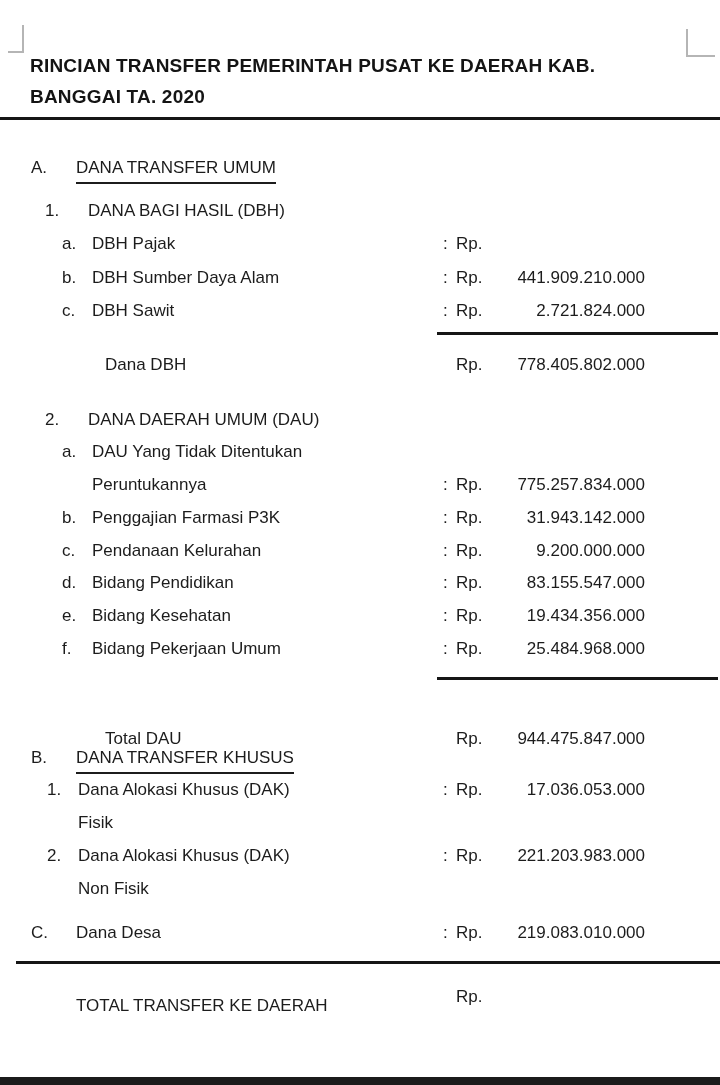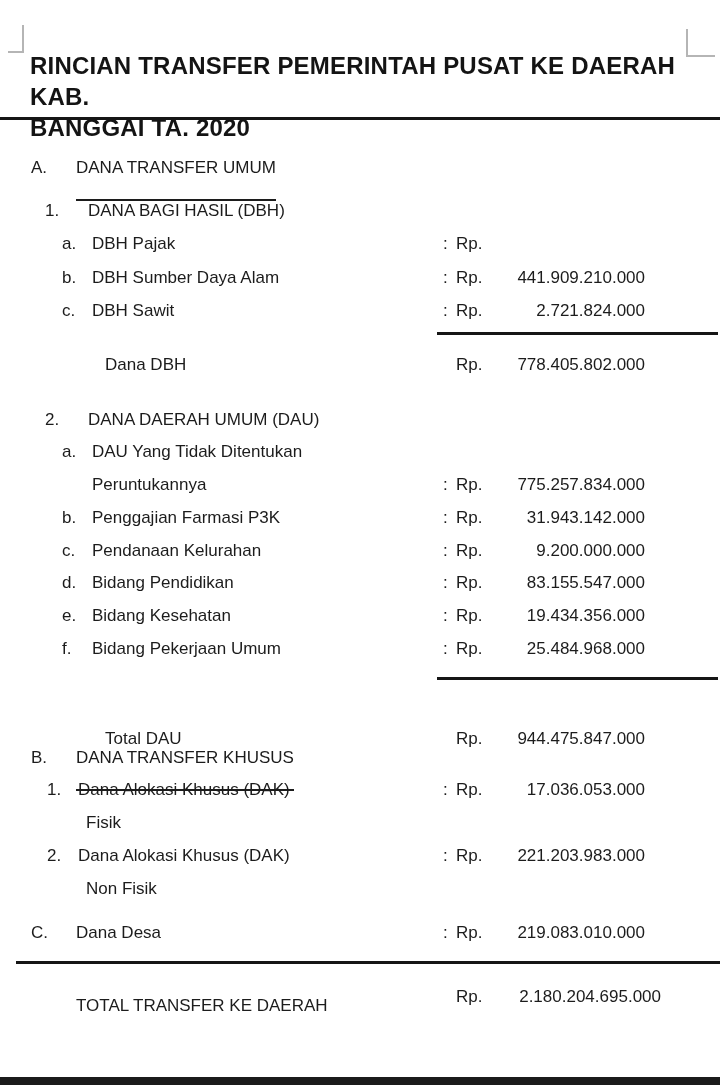--- a/index.html
+++ b/index.html
@@ -2,43 +2,43 @@
 <html><head>
 <meta charset="utf-8">
 <style>
   html,body{margin:0;padding:0;background:#ffffff;}
   .page{
     position:relative;width:720px;height:1085px;background:#ffffff;
     font-family:"Liberation Sans",sans-serif;color:#1c1c1c;overflow:hidden;
   }
   .title{
     position:absolute;left:30px;top:50px;width:670px;
-    font-size:24px;line-height:31px;font-weight:700;color:#141414;letter-spacing:.2px;
+    font-size:19px;line-height:31px;font-weight:700;color:#141414;letter-spacing:.2px;
   }
   .title span{display:block;}
   .corner{position:absolute;}
   .corner.tl{left:8px;top:25px;width:14px;height:26px;border-right:2px solid #b5b5b5;border-bottom:2px solid #b5b5b5;}
   .corner.tr{left:686px;top:29px;width:27px;height:26px;border-left:2px solid #b5b5b5;border-bottom:2px solid #b5b5b5;}
   .rule{position:absolute;background:#161616;}
   .rule.full-title{left:0;top:117px;width:720px;height:3px;}
   .rule.part-dbh{left:437px;top:332px;width:281px;height:2.5px;}
   .rule.part-dau{left:437px;top:677px;width:281px;height:2.5px;}
   .rule.full-grand{left:16px;top:961px;width:704px;height:3px;}
   .bottom-bar{position:absolute;left:0;top:1077px;width:720px;height:8px;background:#1b1b1b;}
   .row{position:absolute;left:0;width:720px;height:26px;font-size:17px;line-height:26px;white-space:nowrap;}
   .marker,.label{position:absolute;top:0;}
   .m-sec{left:31px;}   .l-sec{left:76px;}
   .m-sub{left:45px;}   .l-sub{left:88px;}
   .m-item{left:62px;}  .l-item{left:92px;}
   .l-cont{left:92px;}
   .m-bitem{left:47px;} .l-bitem{left:78px;}
-  .l-bcont{left:86px;}
+  .l-bcont{left:78px;}
   .l-total{left:105px;}
   .l-grand{left:76px;margin-top:9px;}
-  .u{border-bottom:2px solid #1c1c1c;padding-bottom:18px;}
+  .u{border-bottom:2px solid #1c1c1c;padding-bottom:1px;}
   .val{position:absolute;top:0;left:443px;width:202px;display:flex;}
   .row.grand .val{width:218px;}
   .colon{width:13px;}
   .rp{width:42px;}
   .amt{flex:1;text-align:right;}
 </style>
 </head>
 <body>
 
 <div class="page">
@@ -226,19 +226,18 @@
       </span>
   </div>
 
   <div class="rule full-grand"></div>
 
   <div class="row grand" style="top:984px">
     <span class="label l-grand">TOTAL TRANSFER KE DAERAH</span>
     <span class="val">
         <span class="colon"></span>
         <span class="rp">Rp.</span>
-        <span class="amt">2.180.204.695.000</span>
       </span>
   </div>
 
   <div class="bottom-bar"></div>
 
 </div>
 
 </body></html>

